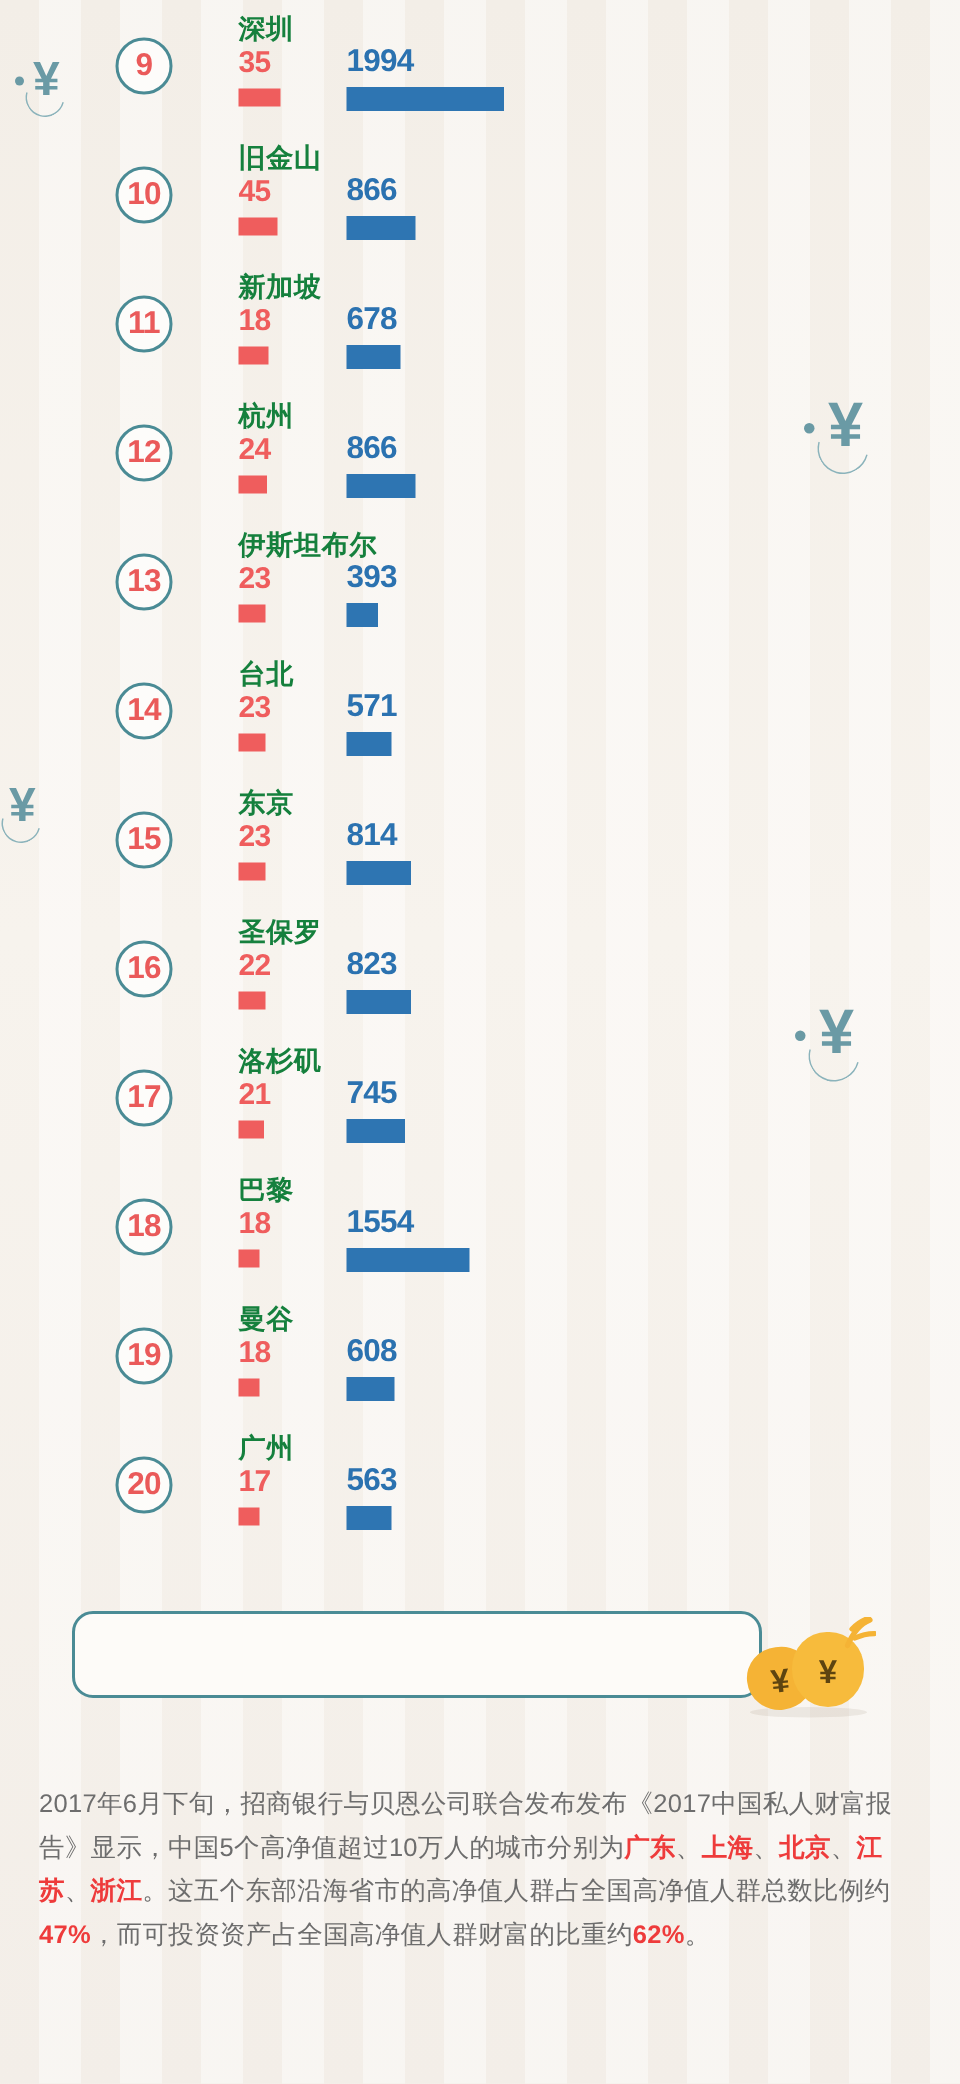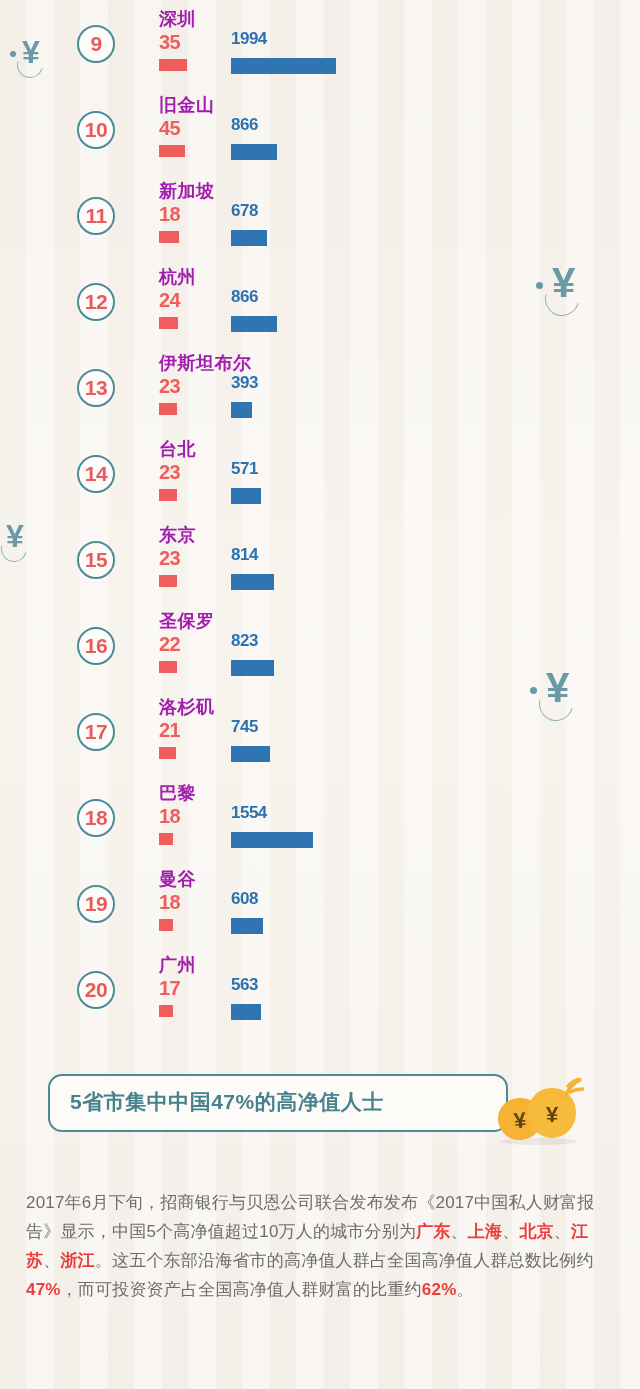--- a/index.html
+++ b/index.html
@@ -61,40 +61,40 @@
     text-align: center;
     letter-spacing: -0.5px;
   }
 
   .city-name {
     position: absolute;
     left: 159px;
     top: 5px;
     font-size: 18px;
     font-weight: 700;
-    color: #a21caf;
+    color: #15803d;
     letter-spacing: 0.5px;
     white-space: nowrap;
   }
 
   .val-red {
     position: absolute;
     left: 159px;
     top: 29px;
     font-size: 20px;
     font-weight: 700;
     color: #ef5d5d;
     letter-spacing: -0.5px;
   }
 
   .val-blue {
     position: absolute;
     left: 231px;
     top: 27px;
-    font-size: 17px;
+    font-size: 21px;
     font-weight: 700;
     color: #2b72b0;
     letter-spacing: -0.5px;
   }
 
   .bar-red {
     position: absolute;
     left: 159px;
     top: 57px;
     height: 12px;
@@ -354,21 +354,20 @@
       <div class="city-name">广州</div>
       <div class="val-red">17</div>
       <div class="val-blue">563</div>
       <div class="bar-red" style="width: 13.6px;"></div>
       <div class="bar-blue" style="width: 29.6464px;"></div>
     </div>
   </div>
 
 <div class="banner-wrap">
   <div class="banner-box"></div>
-  <div class="banner-text">5省市集中中国47%的高净值人士</div>
   <div class="coin-shadow"></div>
   <div class="coin coin-a">¥</div>
   <div class="coin coin-b">¥</div>
   <svg class="coin-stem" viewBox="0 0 22 22">
     <path d="M3 19 C6 12, 10 5, 18 2" stroke="#f5b335" stroke-width="3.5" fill="none" stroke-linecap="round"></path>
     <path d="M8 14 C12 12, 17 11, 21 11" stroke="#f5b335" stroke-width="3.5" fill="none" stroke-linecap="round"></path>
     <path d="M6 8 C9 5, 13 2, 17 1" stroke="#f5b335" stroke-width="3.5" fill="none" stroke-linecap="round"></path>
   </svg>
 </div>
 

